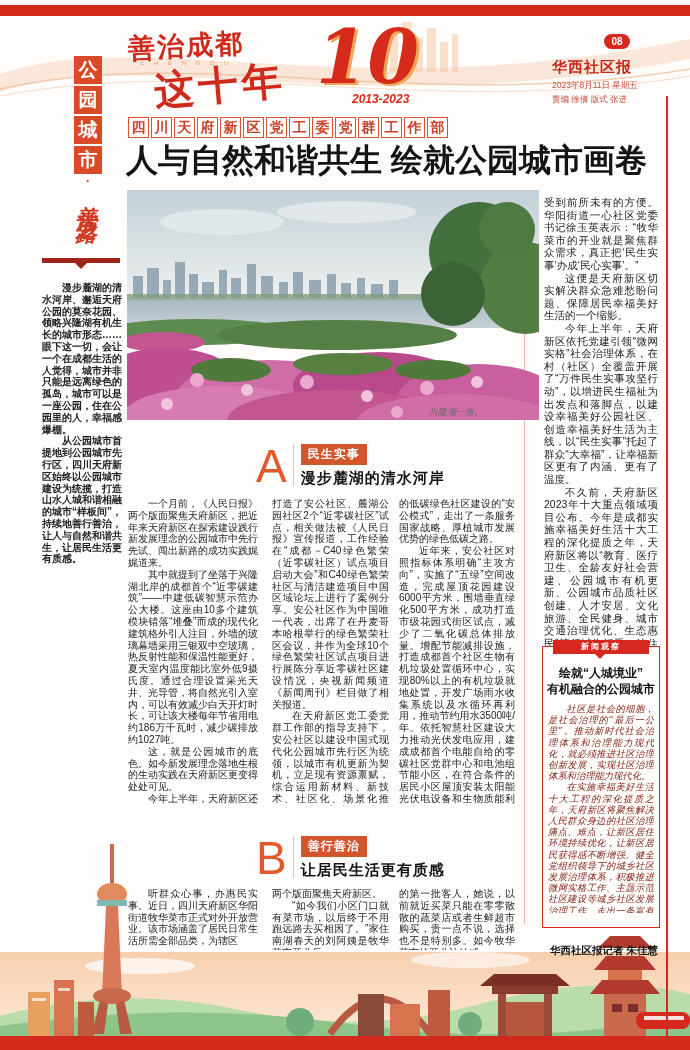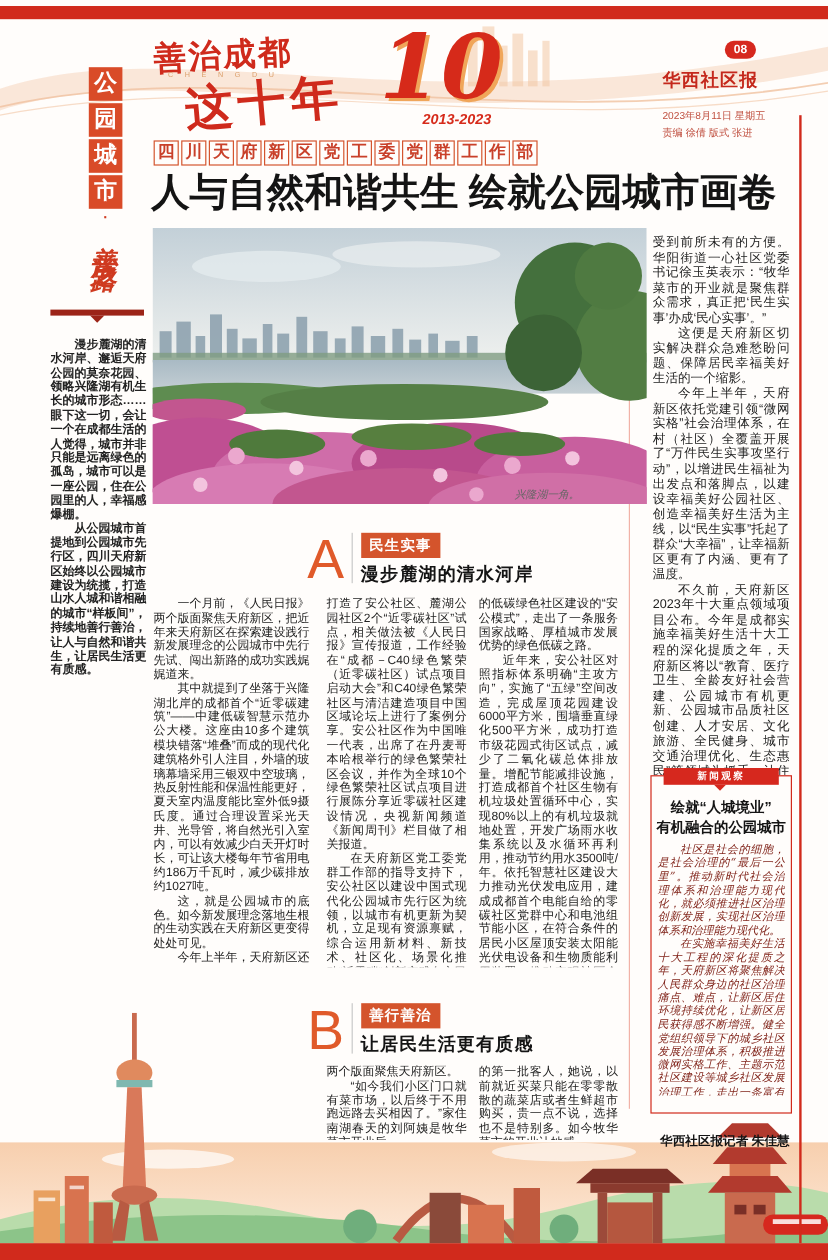--- a/index.html
+++ b/index.html
@@ -17,21 +17,21 @@
   .slogan-sub{left:140px;top:60px;font-size:6px;letter-spacing:4px;color:#dba06c;}
   .slogan2{left:154px;top:58px;font-family:"DejaVu Serif",serif;font-weight:bold;
            font-size:40px;color:#cf2a1c;transform:rotate(-5deg);letter-spacing:4px;}
   .logo10{left:316px;top:14px;font-size:74px;font-style:italic;font-weight:900;
           color:#d62a1a;text-shadow:3px 2px 0 #f0a65a;font-family:"DejaVu Serif",serif;}
   .logo-years{left:352px;top:92px;font-size:12px;font-style:italic;font-weight:bold;color:#d62a1a;}
   .badge08{left:604px;top:34px;width:26px;height:15px;background:#d6281e;border-radius:8px;
            color:#fff;font-size:10px;font-weight:bold;text-align:center;line-height:15px;}
   .mast-block{left:552px;top:58px;width:112px;text-align:left;}
   .mast-title{font-size:15px;font-weight:bold;color:#c4281c;letter-spacing:1px;}
-  .mast-date{font-size:8.5px;color:#c05040;margin-top:14px;}
+  .mast-date{font-size:8.5px;color:#c05040;margin-top:3px;}
   .mast-staff{font-size:8.5px;color:#c05040;margin-top:2px;}
   
   .side-box{left:74px;width:28px;height:28px;background:#d94b28;color:#fff;
             font-size:19px;font-weight:bold;text-align:center;line-height:28px;}
   .side-dot{left:74px;top:174px;width:28px;text-align:center;color:#cf3a20;font-size:12px;font-weight:bold;}
   .side-script{left:72px;top:188px;height:130px;writing-mode:vertical-rl;
                font-family:"DejaVu Serif",serif;font-style:italic;font-weight:bold;
                font-size:21px;color:#cf3a20;letter-spacing:6px;}
   .side-bar{left:42px;top:258px;width:78px;height:5px;background:#9c2418;}
   .side-bar:after{content:"";position:absolute;left:33px;top:5px;border:6px solid transparent;
@@ -257,20 +257,23 @@
 
   <div class="abs sec secB">
     <div class="sec-letter">B</div>
     <div class="sec-div"></div>
     <div>
       <span class="sec-tag">善行善治</span>
       <div class="sec-title">让居民生活更有质感</div>
     </div>
   </div>
 
+  <div class="abs col colB1">
+      <p>听群众心事，办惠民实事。近日，四川天府新区华阳街道牧华菜市正式对外开放营业。该市场涵盖了居民日常生活所需全部品类，为辖区</p>
+    </div>
   <div class="abs col colB2">
       <p class="noindent">两个版面聚焦天府新区。</p>
       <p>“如今我们小区门口就有菜市场，以后终于不用跑远路去买相因了。”家住南湖春天的刘阿姨是牧华菜市开业后</p>
     </div>
   <div class="abs col colB3">
       <p class="noindent">的第一批客人，她说，以前就近买菜只能在零零散散的蔬菜店或者生鲜超市购买，贵一点不说，选择也不是特别多。如今牧华菜市的开业让她感</p>
     </div>
 
   <div class="abs commentary">
     <div class="comm-banner">新闻观察</div>

